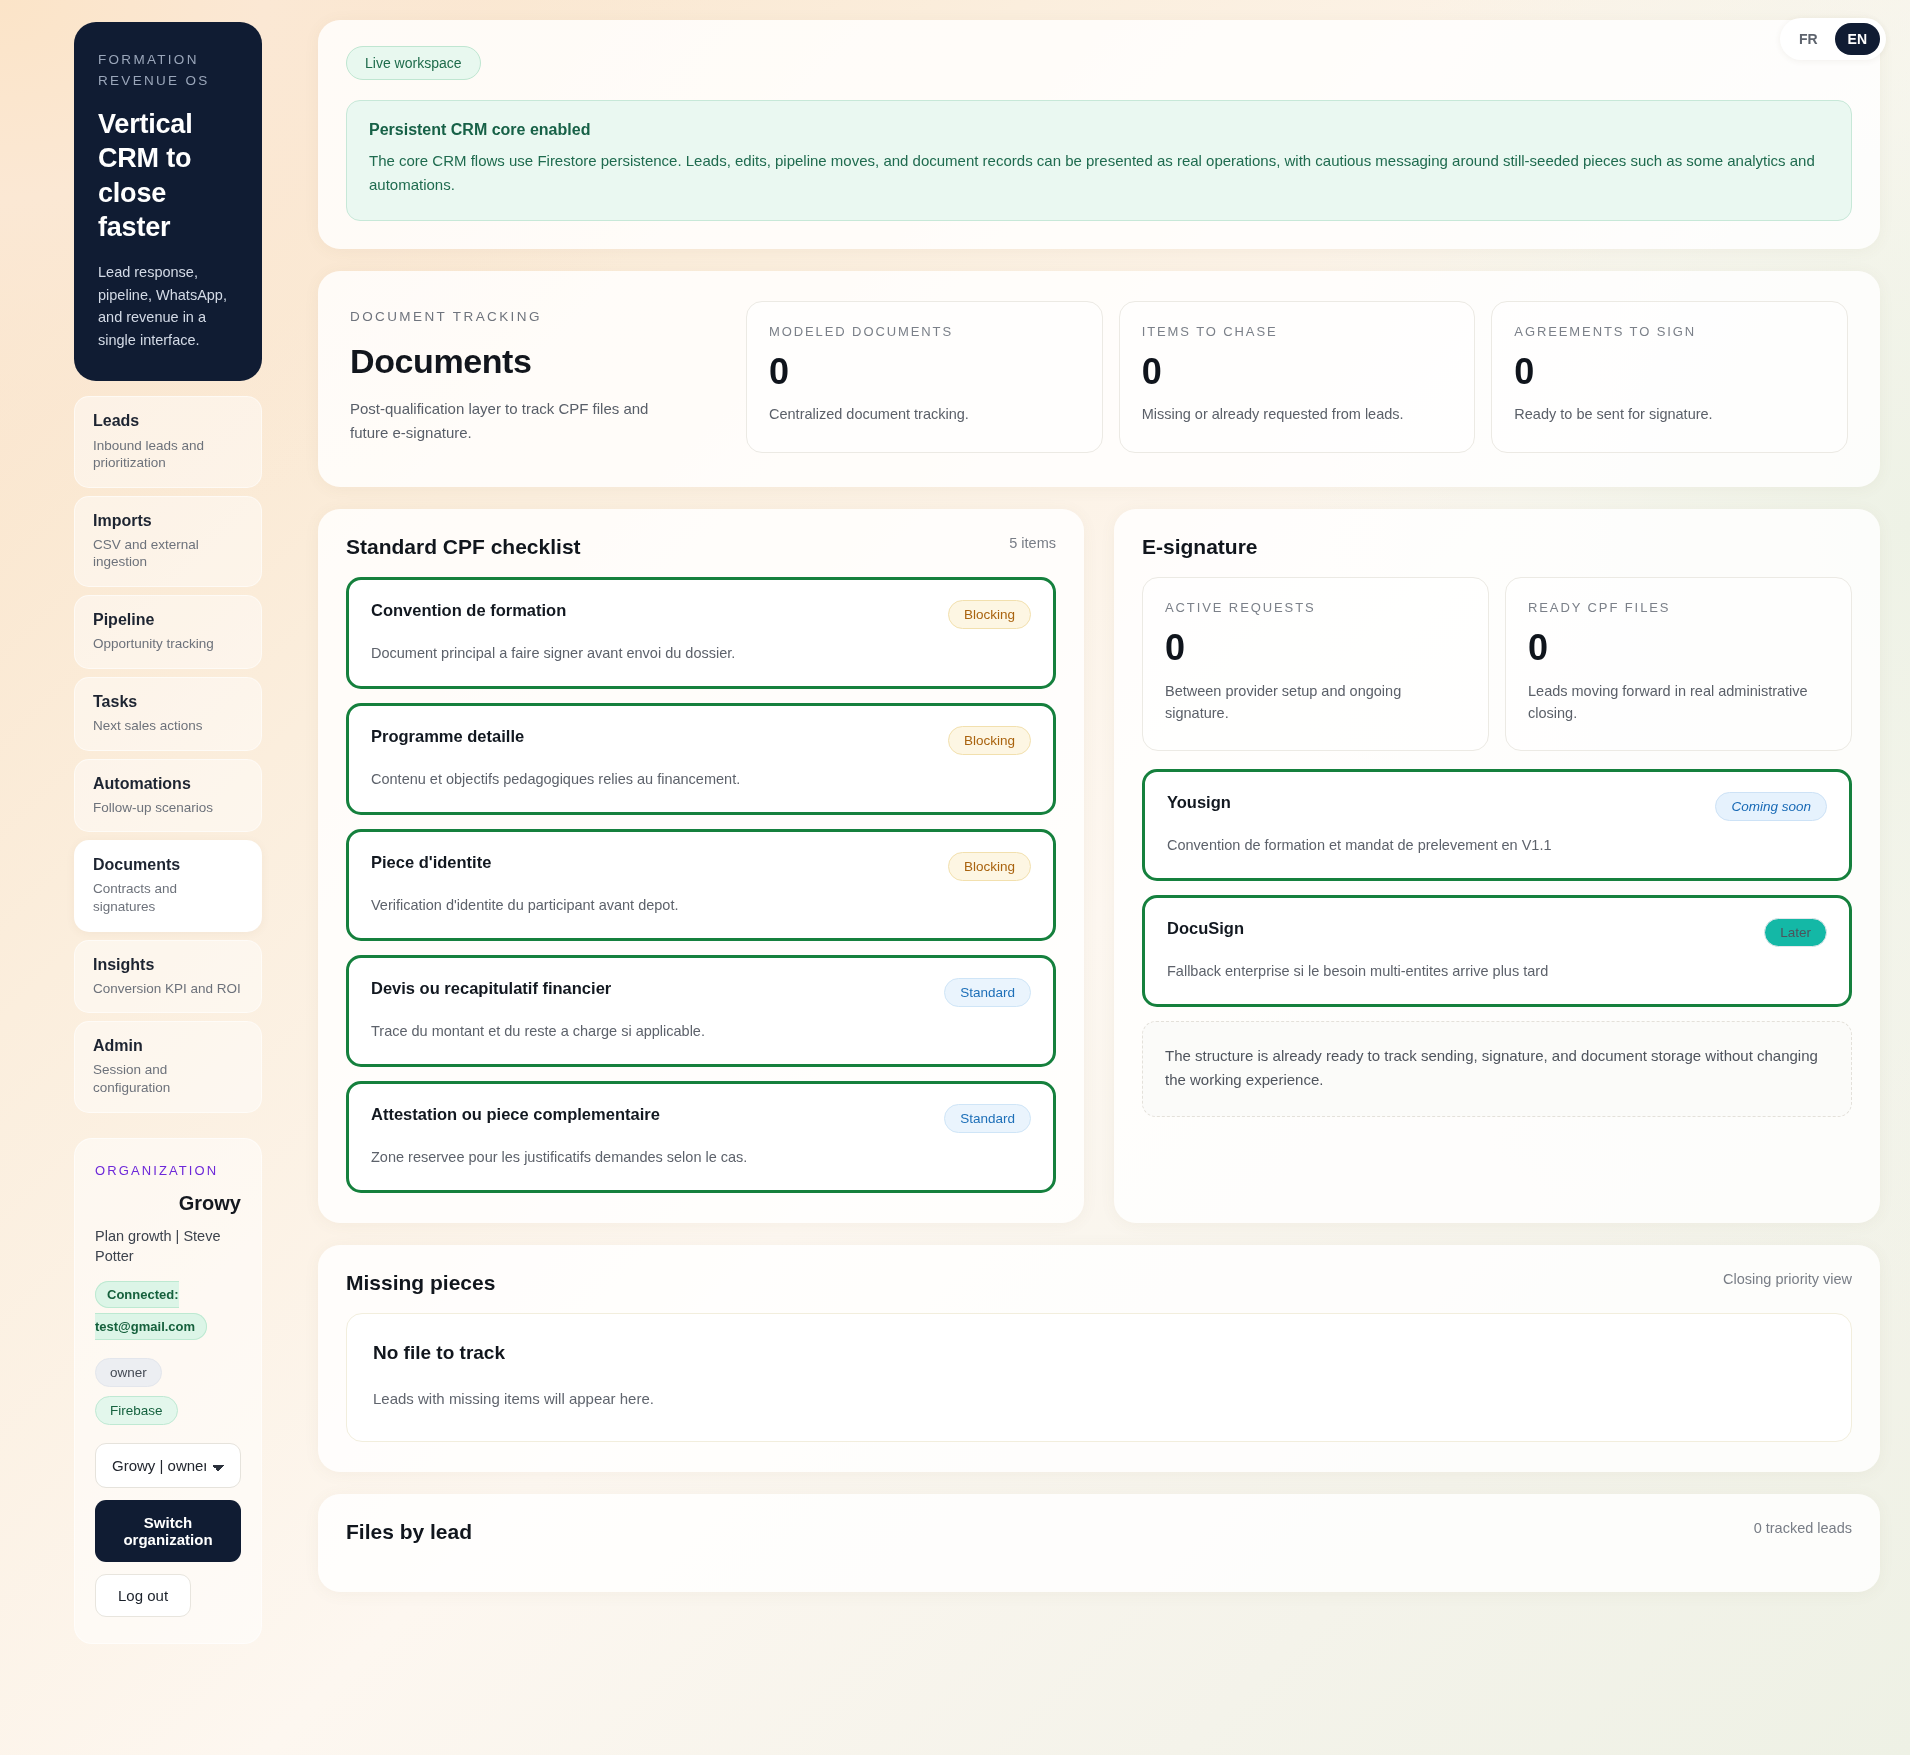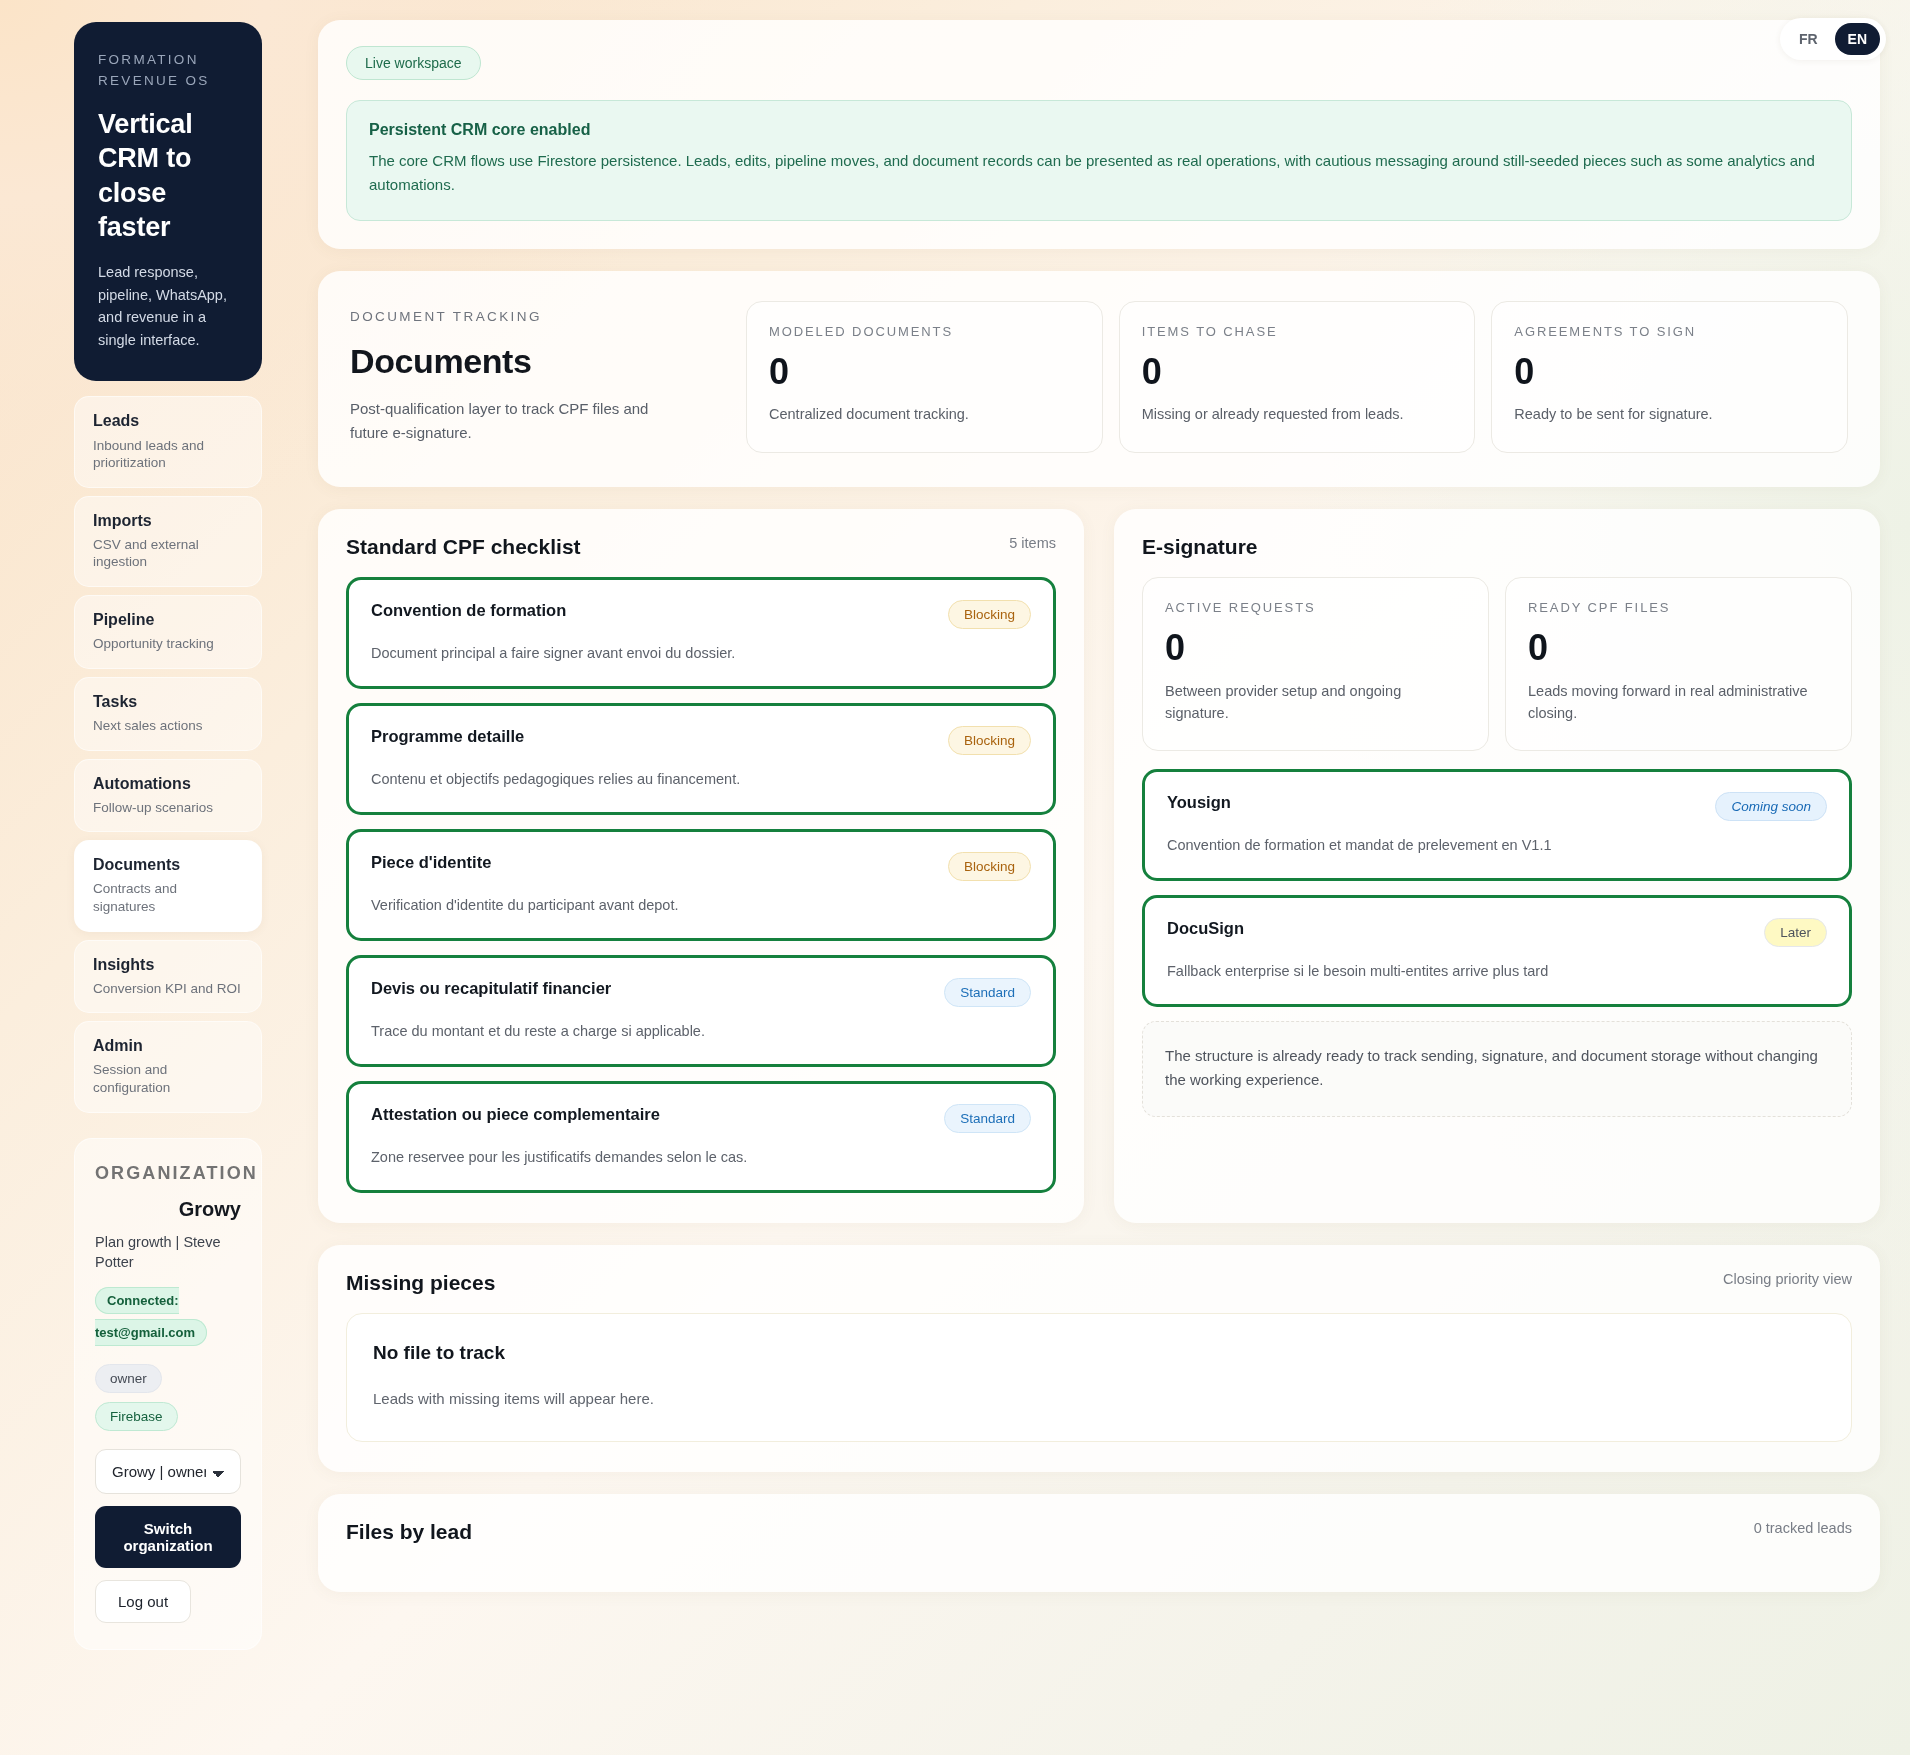--- a/index.html
+++ b/index.html
@@ -98,25 +98,24 @@
   }
 
   .org-card {
     background: rgba(255,255,255,0.5);
     border: 1px solid rgba(255,255,255,0.6);
     border-radius: 18px;
     padding: 24px 20px 26px 20px;
     margin-top: 10px;
   }
   .org-eyebrow {
-    font-size: 18px;
+    font-size: 13px;
     letter-spacing: 2.1px;
-    color: #737373;
+    color: #6d28d9;
     text-transform: uppercase;
-    font-weight: bold;
   }
   .org-name {
     font-size: 20px;
     font-weight: 700;
     color: #14181f;
     margin-top: 14px;
     text-align: right;
   }
   .org-plan {
     font-size: 14.5px;
@@ -413,21 +412,21 @@
     color: #1d6fb8;
     border: 1px solid #cfe5f7;
   }
   .badge-soon {
     background: #e6f2fd;
     color: #1769b5;
     border: 1px solid #cde2f6;
     font-style: italic;
   }
   .badge-later {
-    background: #fef9c3;
+    background: #14b8a6;
     color: #4d535c;
     border: 1px solid #e5e7eb;
   }
 
   .esign-metrics {
     display: grid;
     grid-template-columns: 1fr 1fr;
     gap: 16px;
     margin-bottom: 18px;
   }

